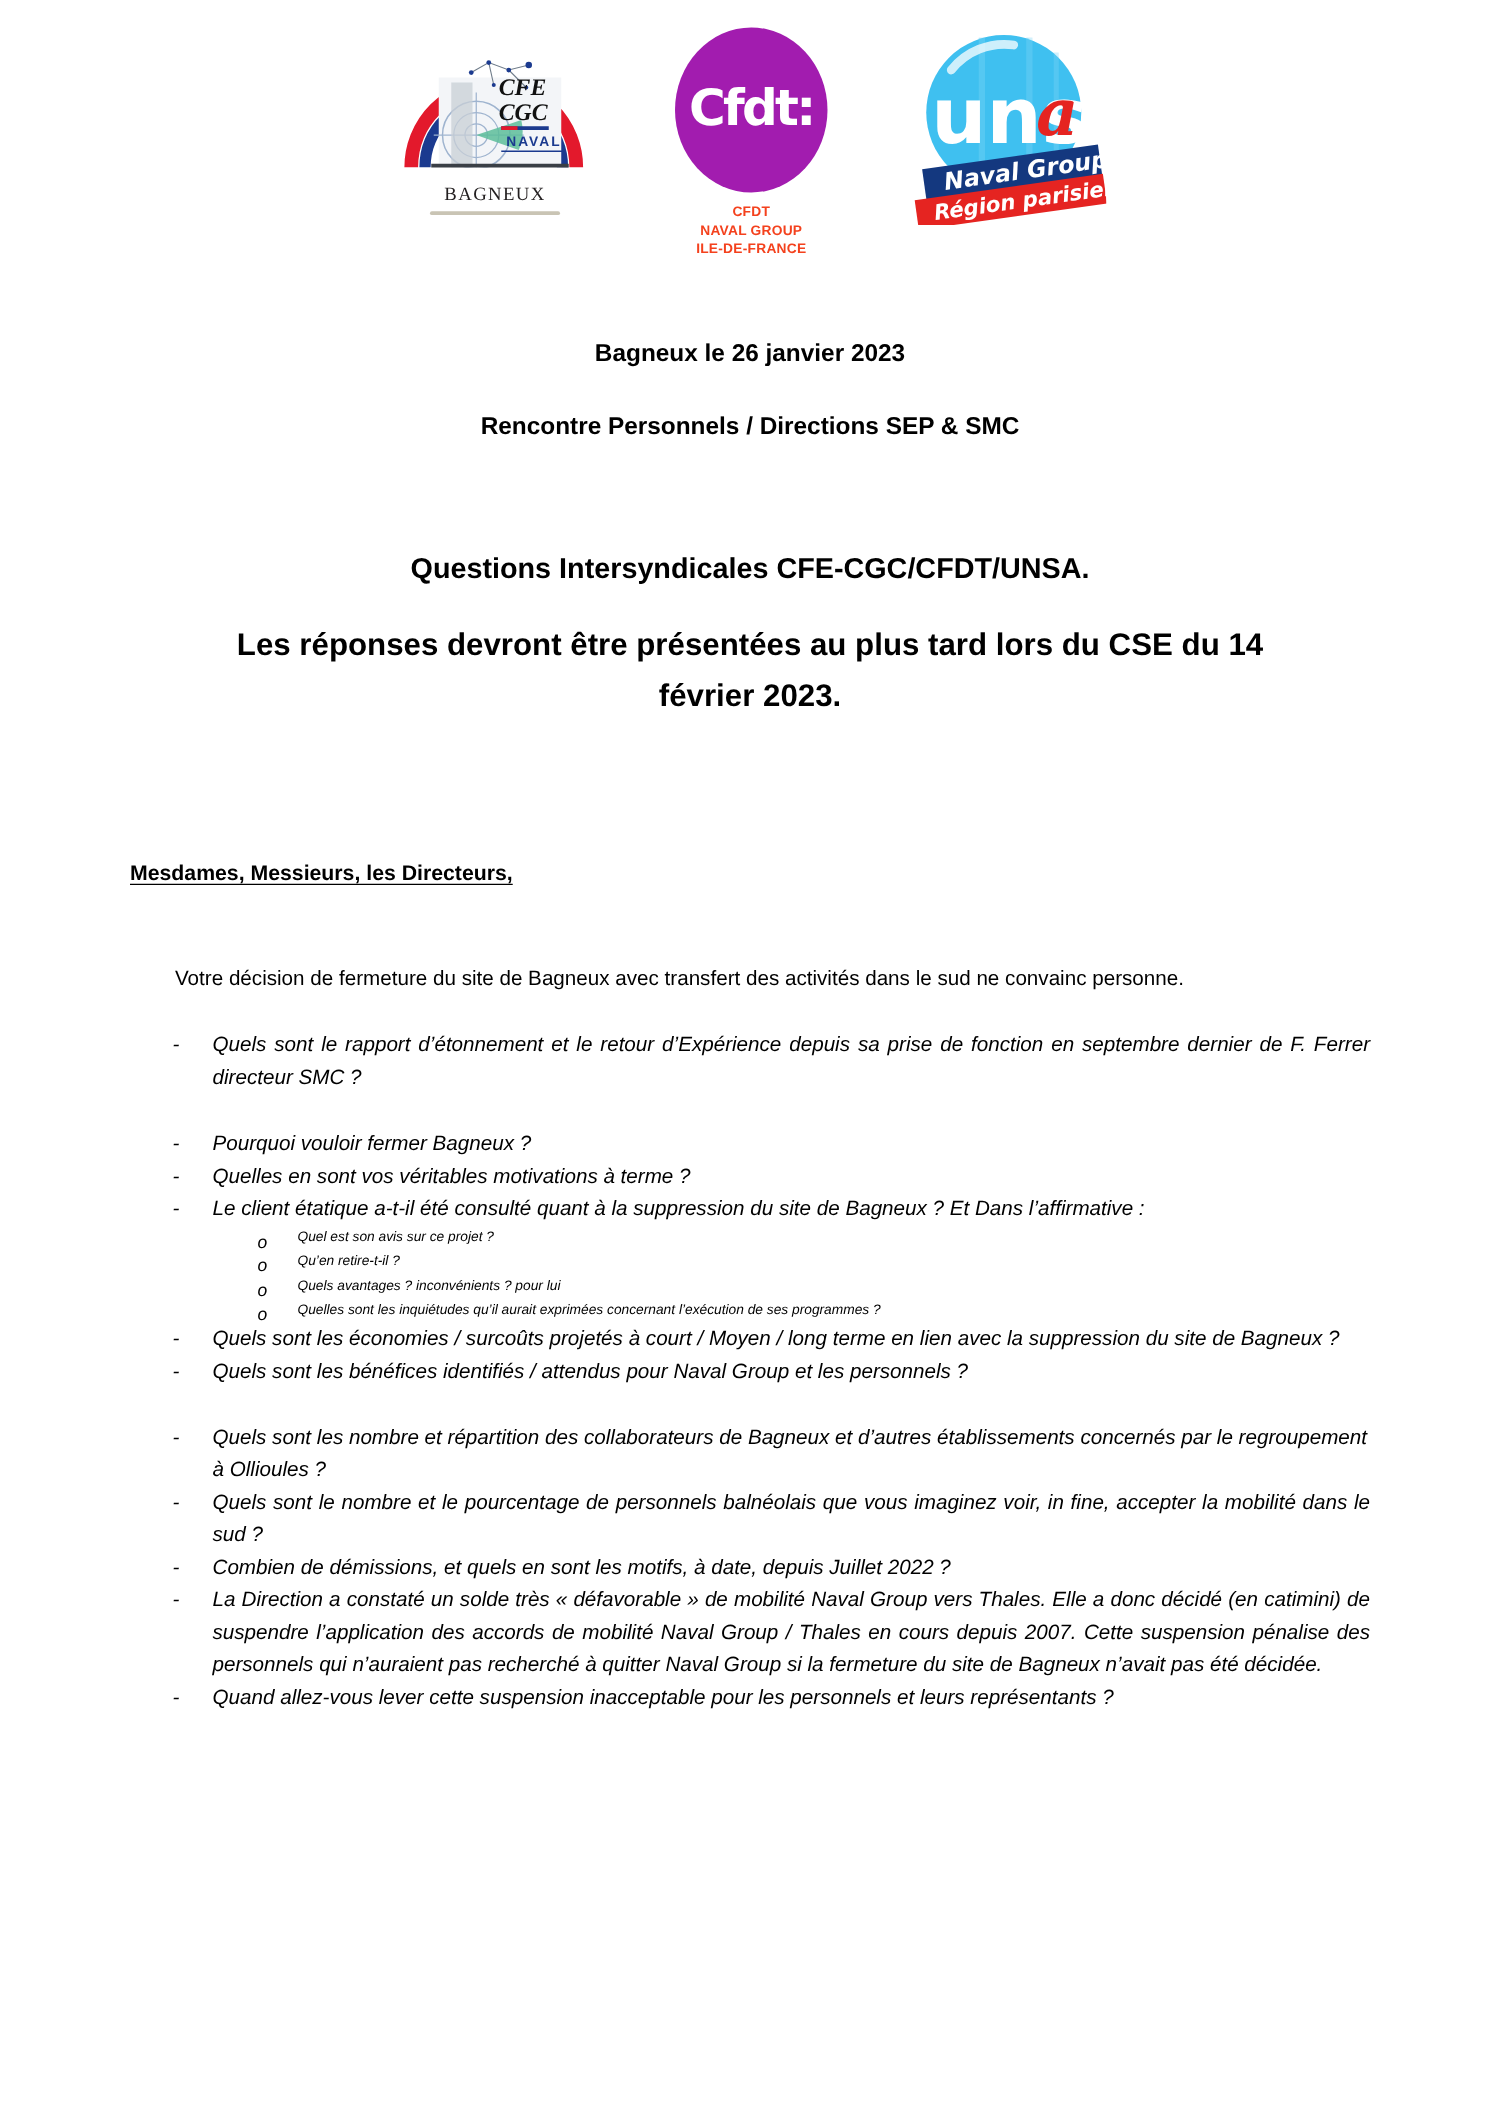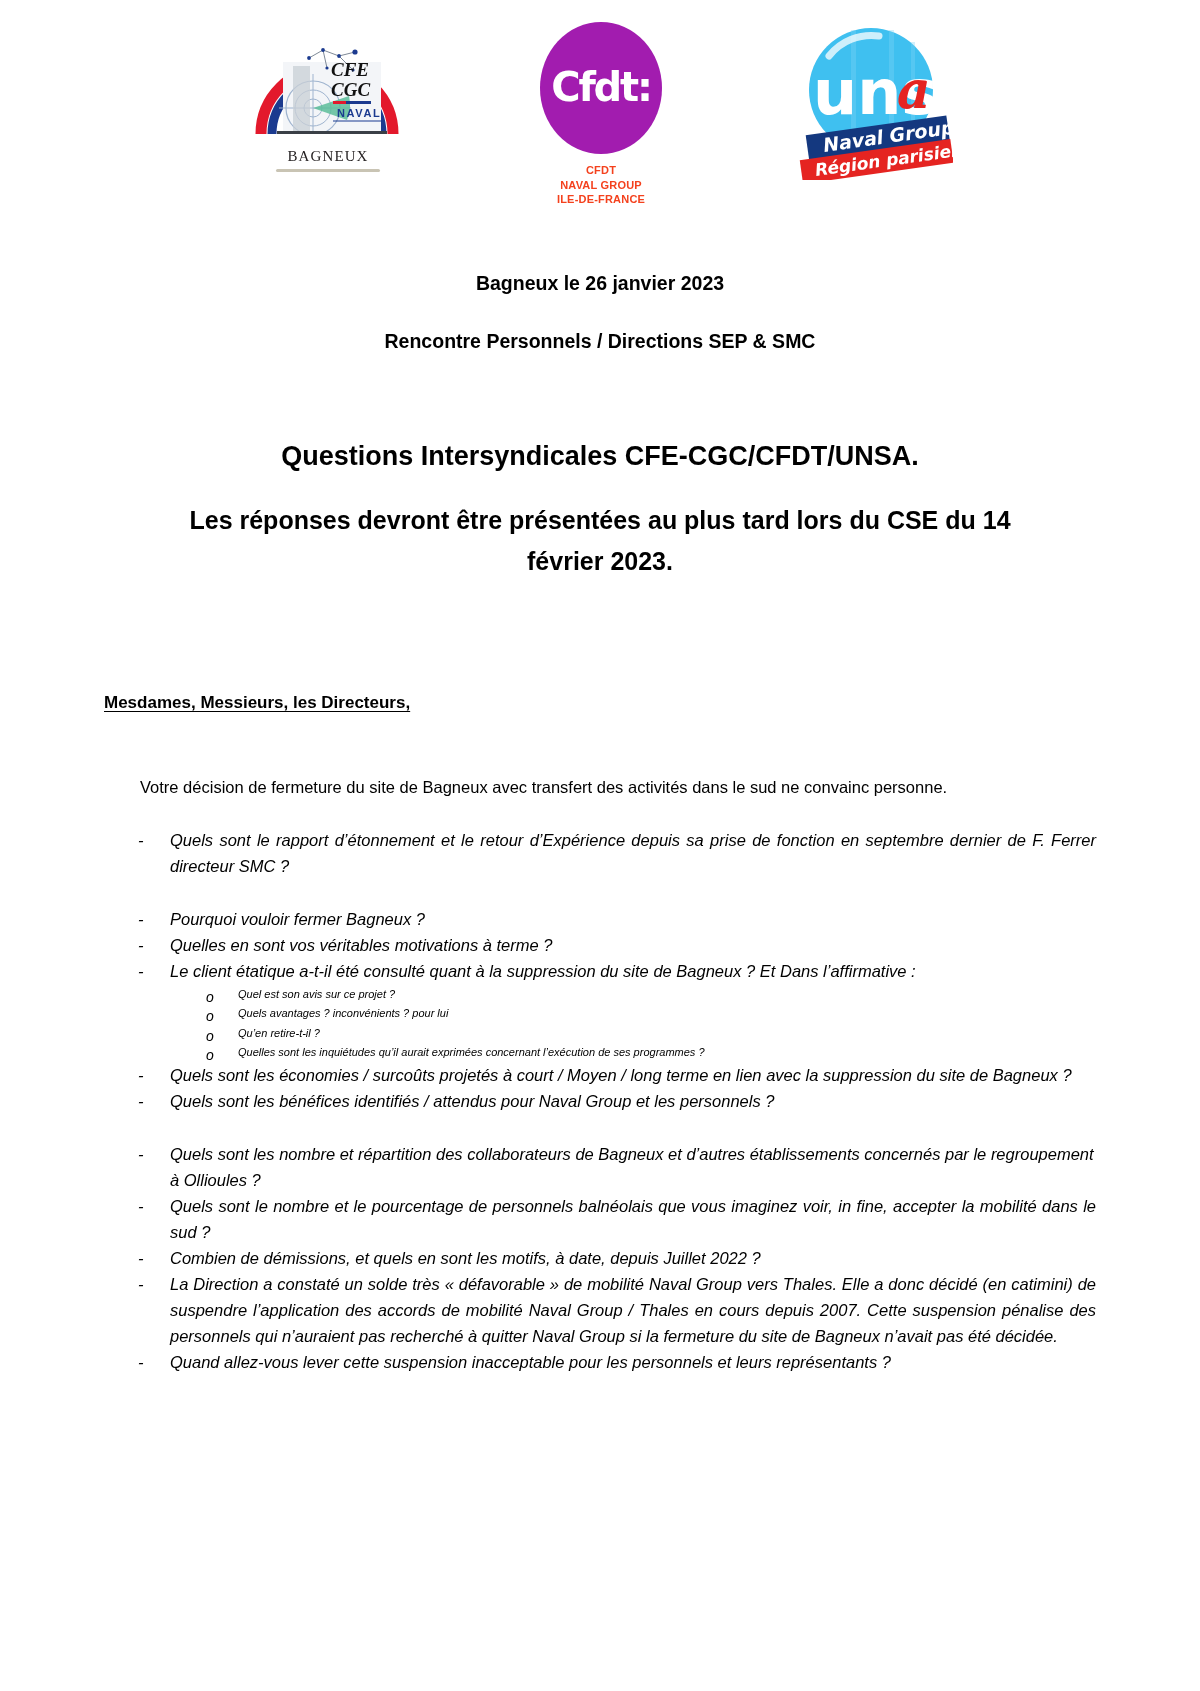--- a/index.html
+++ b/index.html
@@ -22,21 +22,21 @@
     box-sizing: border-box;
     padding: 0 104px;
     position: relative;
   }
 
   
   .logo-band {
     display: flex;
     align-items: flex-start;
     justify-content: center;
-    gap: 118px;
+    gap: 50px;
     padding-top: 22px;
     height: 200px;
     box-sizing: border-box;
   }
   .logo-block {
     display: flex;
     flex-direction: column;
     align-items: center;
   }
 
@@ -103,21 +103,21 @@
   }
   .h-date {
     font-size: 19.5px;
     margin-top: 72px;
   }
   .h-meeting {
     font-size: 19.5px;
     margin-top: 35px;
   }
   .h-title {
-    font-size: 27px;
+    font-size: 23px;
     margin-top: 88px;
   }
   .h-deadline {
     font-size: 25px;
     margin-top: 28px;
     line-height: 1.62;
     padding: 0 54px;
   }
 
   
@@ -293,22 +293,22 @@
   <div class="salutation">Mesdames, Messieurs, les Directeurs,</div>
   <div class="intro">Votre décision de fermeture du site de Bagneux avec transfert des activités dans le sud ne convainc personne.</div>
 
   <div class="list-wrap">
     <ul class="q-list" id="questions-list">
         <li class="gap-top"><span>Quels sont le rapport d’étonnement et le retour d’Expérience depuis sa prise de fonction en septembre dernier de F. Ferrer directeur SMC ?</span></li>
         <li class="gap-top just-off"><span>Pourquoi vouloir fermer Bagneux ?</span></li>
         <li class="just-off"><span>Quelles en sont vos véritables motivations à terme ?</span></li>
         <li class="just-off"><span>Le client étatique a-t-il été consulté quant à la suppression du site de Bagneux ? Et Dans l’affirmative :</span><ul class="sub-list">
             <li>Quel est son avis sur ce projet ?</li>
+            <li>Qu’en retire-t-il ?</li>
             <li>Quels avantages ? inconvénients ? pour lui</li>
-            <li>Qu’en retire-t-il ?</li>
             <li>Quelles sont les inquiétudes qu’il aurait exprimées concernant l’exécution de ses programmes ?</li>
           </ul></li>
         <li class="just-off"><span>Quels sont les économies / surcoûts projetés à court / Moyen / long terme en lien avec la suppression du site de Bagneux ?</span></li>
         <li class="just-off"><span>Quels sont les bénéfices identifiés / attendus pour Naval Group et les personnels ?</span></li>
         <li class="gap-top just-off"><span>Quels sont les nombre et répartition des collaborateurs de Bagneux et d’autres établissements concernés par le regroupement à Ollioules ?</span></li>
         <li><span>Quels sont le nombre et le pourcentage de personnels balnéolais que vous imaginez voir, in fine, accepter la mobilité dans le sud ?</span></li>
         <li class="just-off"><span>Combien de démissions, et quels en sont les motifs, à date, depuis Juillet 2022 ?</span></li>
         <li><span>La Direction a constaté un solde très « défavorable » de mobilité Naval Group vers Thales. Elle a donc décidé (en catimini) de suspendre l’application des accords de mobilité Naval Group / Thales en cours depuis 2007. Cette suspension pénalise des personnels qui n’auraient pas recherché à quitter Naval Group si la fermeture du site de Bagneux n’avait pas été décidée.</span></li>
         <li class="just-off"><span>Quand allez-vous lever cette suspension inacceptable pour les personnels et leurs représentants ?</span></li>
       </ul>

